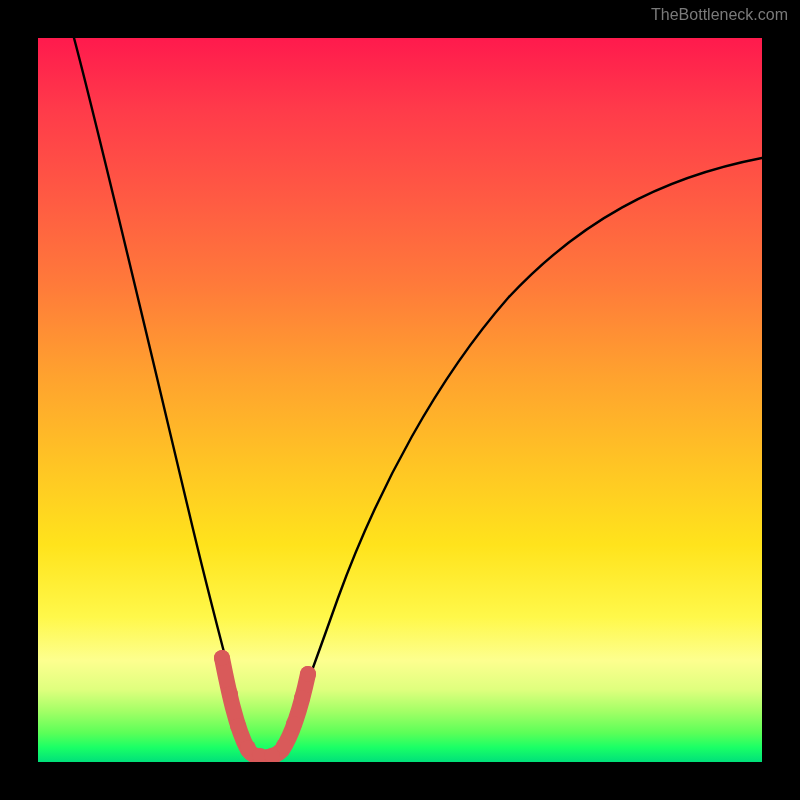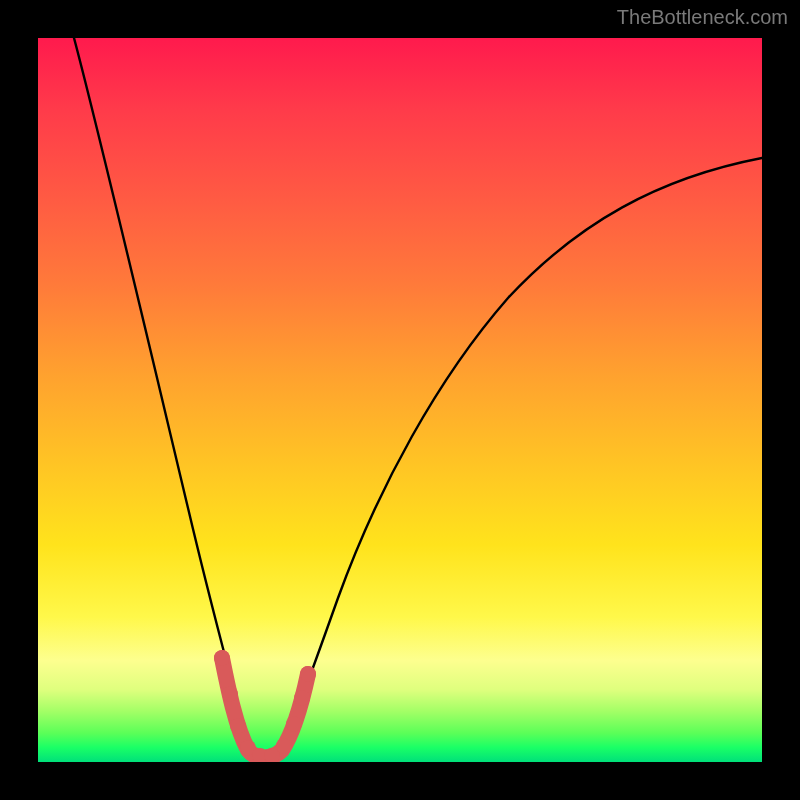--- a/index.html
+++ b/index.html
@@ -46,21 +46,21 @@
     position: absolute;
     top: 0;
     left: 0;
     width: 724px;
     height: 724px;
   }
   .watermark {
     position: absolute;
     top: 6px;
     right: 12px;
-    font-size: 20px;
+    font-size: 16px;
     font-weight: 500;
     color: #7a7a7a;
   }
 </style>
 </head>
 <body>
 
 <div class="frame">
   <div class="watermark">TheBottleneck.com</div>
 

